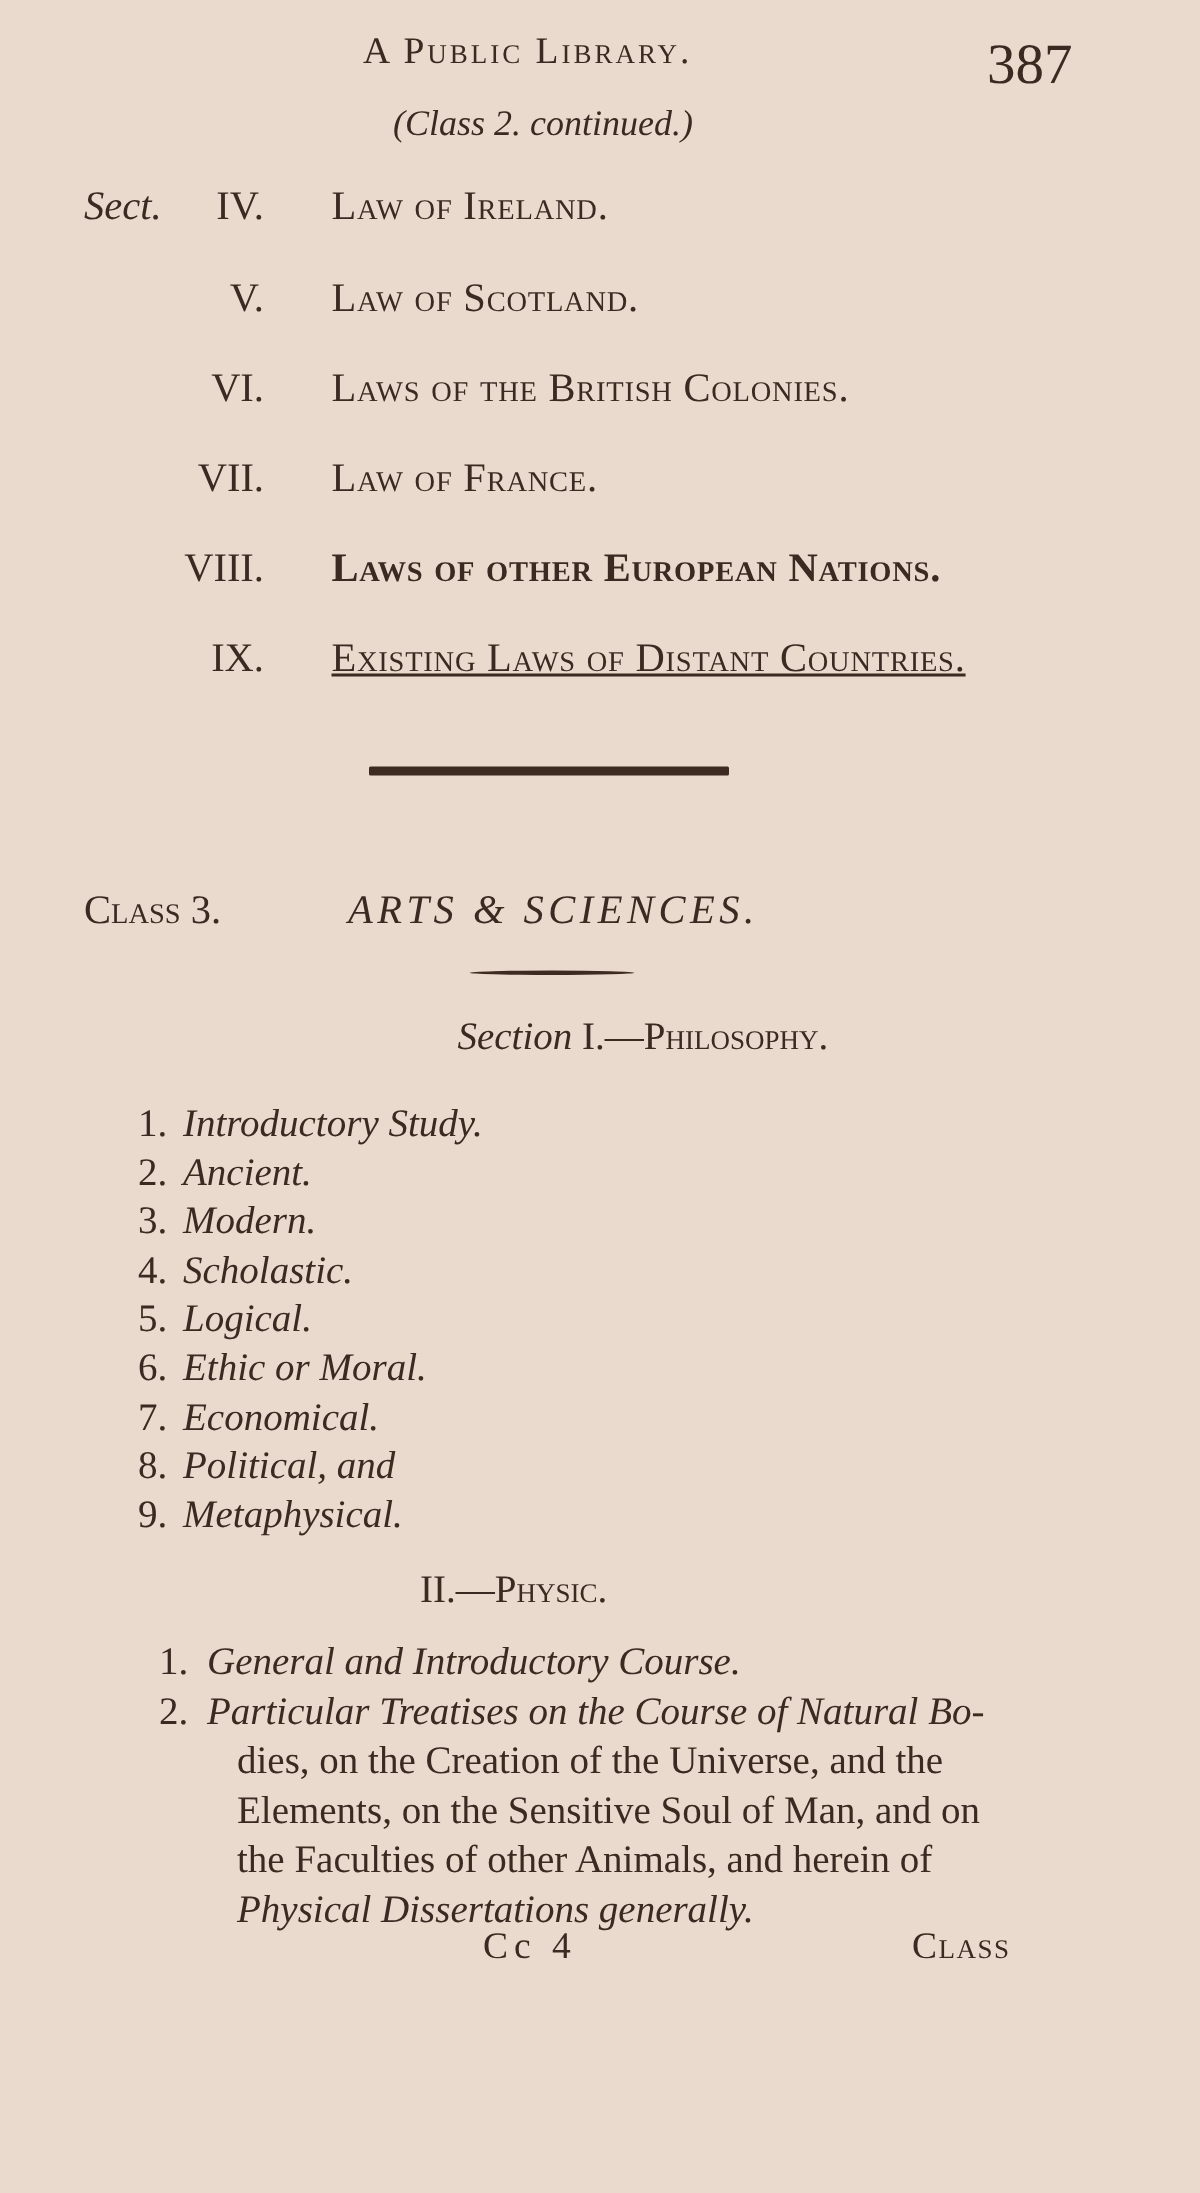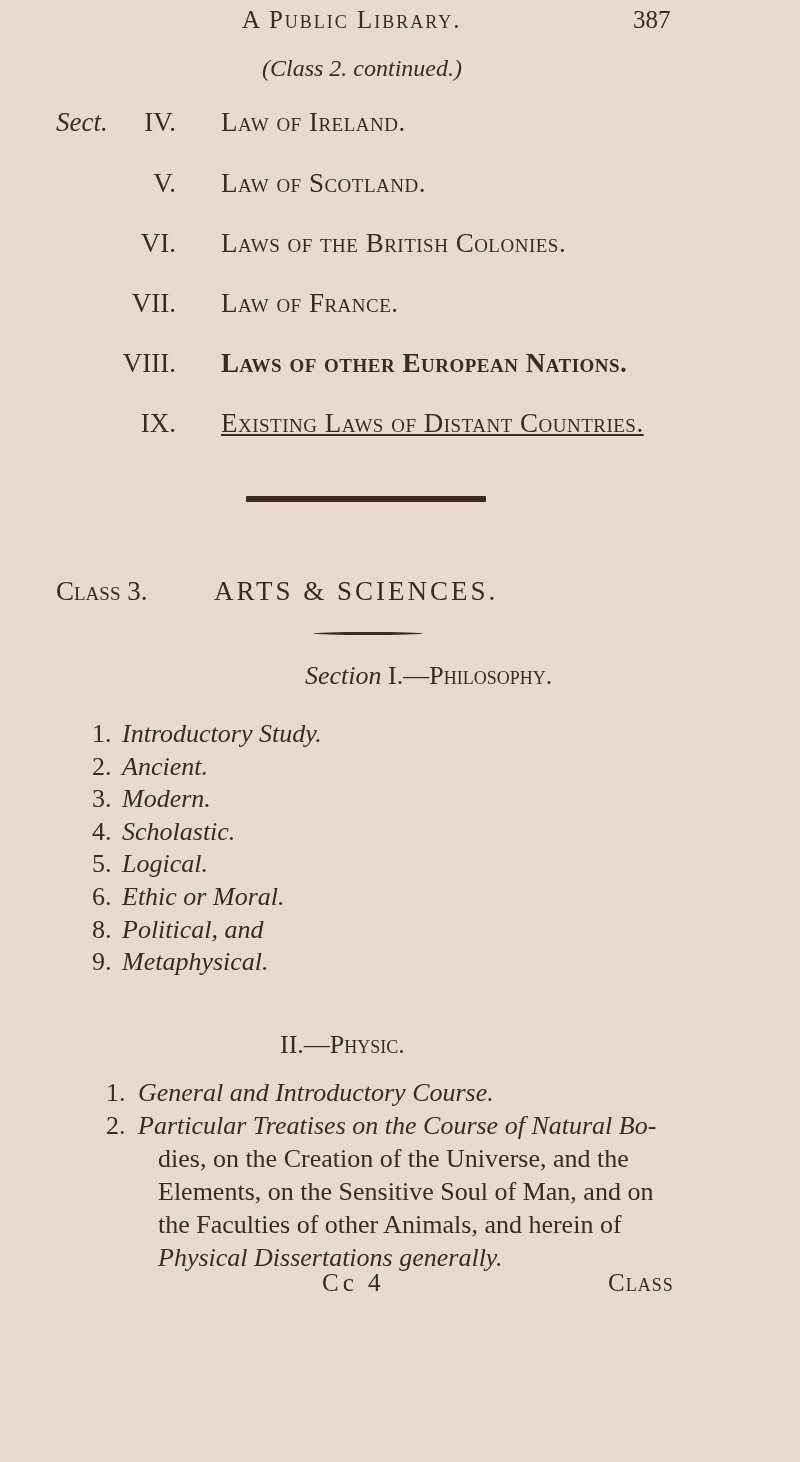--- a/index.html
+++ b/index.html
@@ -4,40 +4,40 @@
 <style>
   html, body { margin: 0; padding: 0; }
   body {
     width: 800px; height: 1462px;
     background: #ead9cd;
     color: #3a2a22;
     font-family: "Liberation Serif", "DejaVu Serif", serif;
     position: relative;
     overflow: hidden;
   }
-  .page { position: absolute; inset: 0; }
+  .page { position: absolute; inset: 0; margin-top: 15px; }
   .abs { position: absolute; white-space: nowrap; }
   .sc { font-variant: small-caps; }
   .it { font-style: italic; }
 
   .running-head { top: 6px; left: 242px; font-size: 25px; letter-spacing: 2px; font-variant: small-caps; }
-  .page-number { top: 6px; left: 633px; font-size: 25px; }
+  .page-number { top: 6px; left: 658px; font-size: 38px; }
 
   .continued { top: 55px; left: 262px; font-size: 24px; font-style: italic; }
 
   .sect-row { font-size: 27px; }
   .sect-num { position: absolute; text-align: right; width: 120px; }
   .sect-title { position: absolute; left: 165px; font-variant: small-caps; letter-spacing: 0.5px; }
 
   .rule1 { position: absolute; top: 496px; left: 246px; width: 240px; height: 6px; background: #3d2b22; border-radius: 1px; }
   .rule2 { position: absolute; top: 632px; left: 313px; width: 110px; height: 3px; background: #3d2b22; border-radius: 50%; }
 
   .class-heading { top: 576px; left: 56px; font-size: 27px; }
   .class-label { font-variant: small-caps; text-align: right; }
-  .class-title { position: absolute; left: 158px; top: 0; letter-spacing: 3px; }
+  .class-title { position: absolute; left: 176px; top: 0; font-style: italic; letter-spacing: 3px; }
 
   .section-heading { top: 661px; left: 305px; font-size: 26px; }
 
   .list { position: absolute; left: 92px; top: 718px; font-size: 26px; }
   .list-item { height: 32.6px; line-height: 32.6px; position: relative; }
   .list-num { display: inline-block; width: 30px; }
   .list-text { font-style: italic; }
 
   .physic-heading { top: 1030px; left: 280px; font-size: 26px; }
 
@@ -100,20 +100,21 @@
     <span>I.—</span><span class="sc">Philosophy.</span>
   </div>
 
   <div class="list">
     <div class="list-item"><span class="list-num">1.</span><span class="list-text">Introductory Study.</span></div>
     <div class="list-item"><span class="list-num">2.</span><span class="list-text">Ancient.</span></div>
     <div class="list-item"><span class="list-num">3.</span><span class="list-text">Modern.</span></div>
     <div class="list-item"><span class="list-num">4.</span><span class="list-text">Scholastic.</span></div>
     <div class="list-item"><span class="list-num">5.</span><span class="list-text">Logical.</span></div>
     <div class="list-item"><span class="list-num">6.</span><span class="list-text">Ethic or Moral.</span></div>
+    <div class="list-item"><span class="list-num">7.</span><span class="list-text">Economical.</span></div>
     <div class="list-item"><span class="list-num">8.</span><span class="list-text">Political, and</span></div>
     <div class="list-item"><span class="list-num">9.</span><span class="list-text">Metaphysical.</span></div>
   </div>
 
   <div class="abs physic-heading">
     <span>II.—</span><span class="sc">Physic.</span>
   </div>
 
   <div class="physic-list">
     <div class="p-item">

